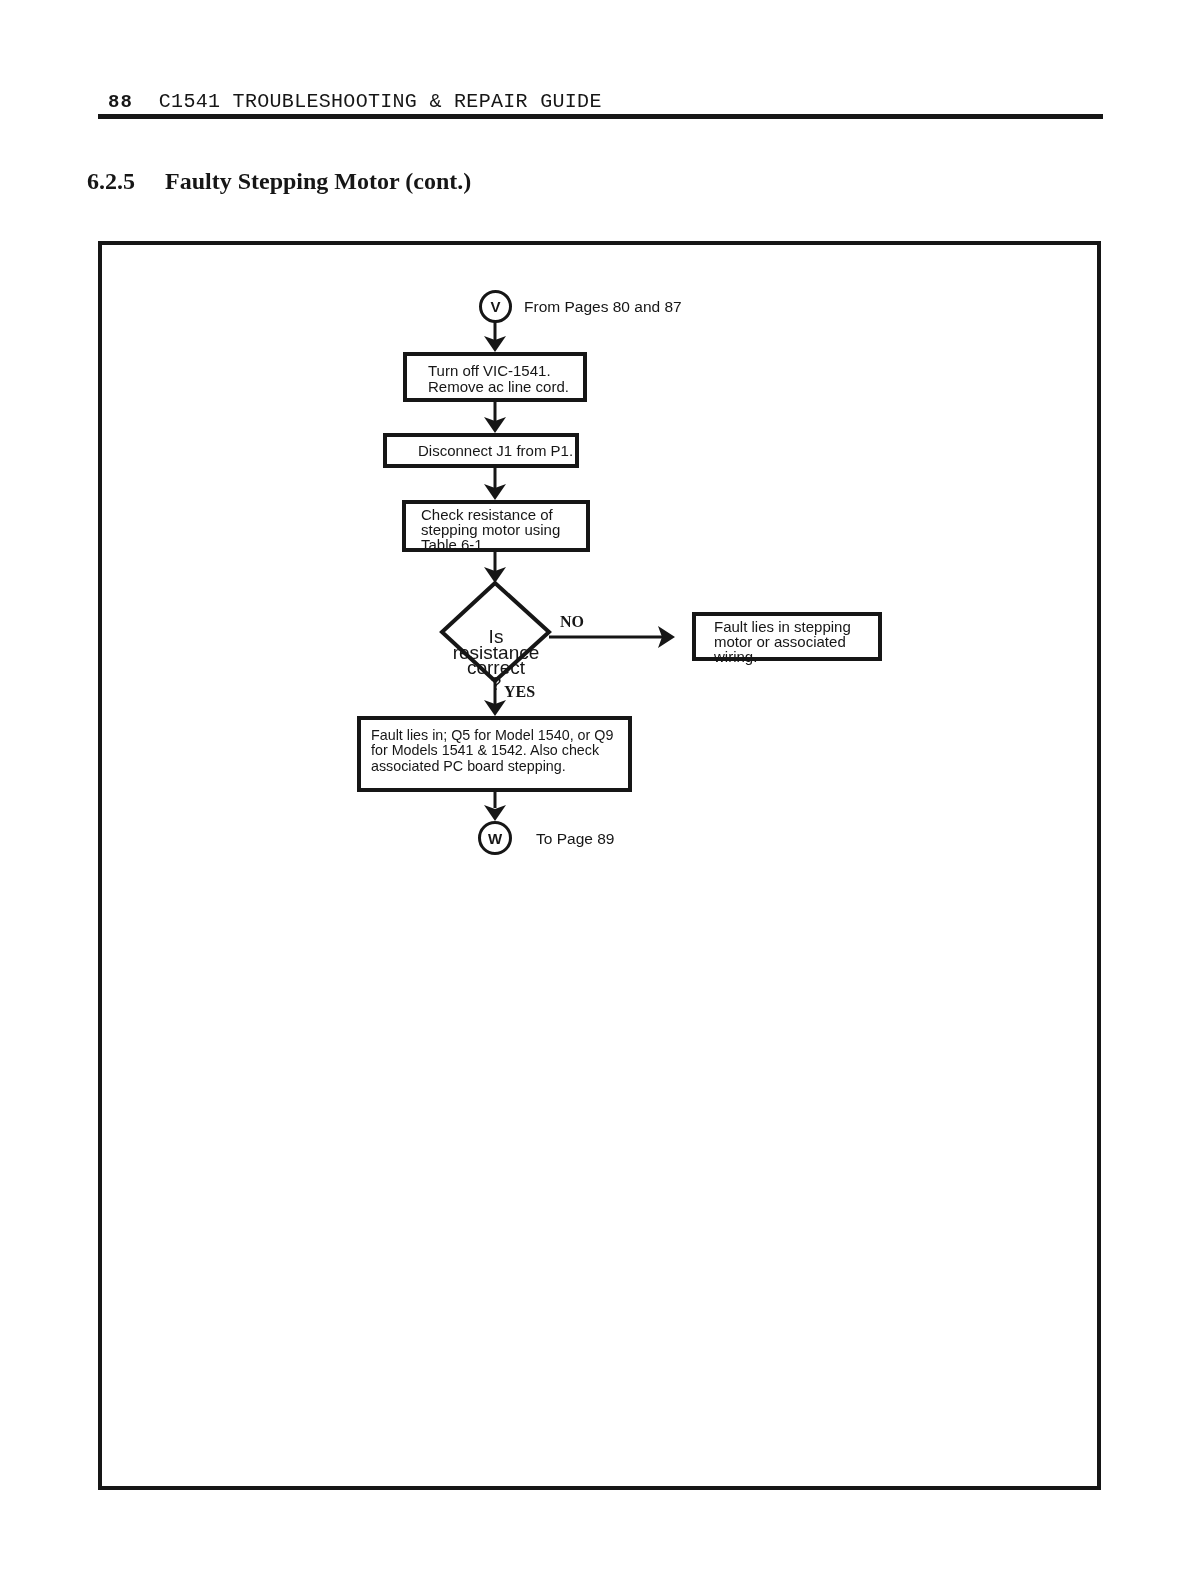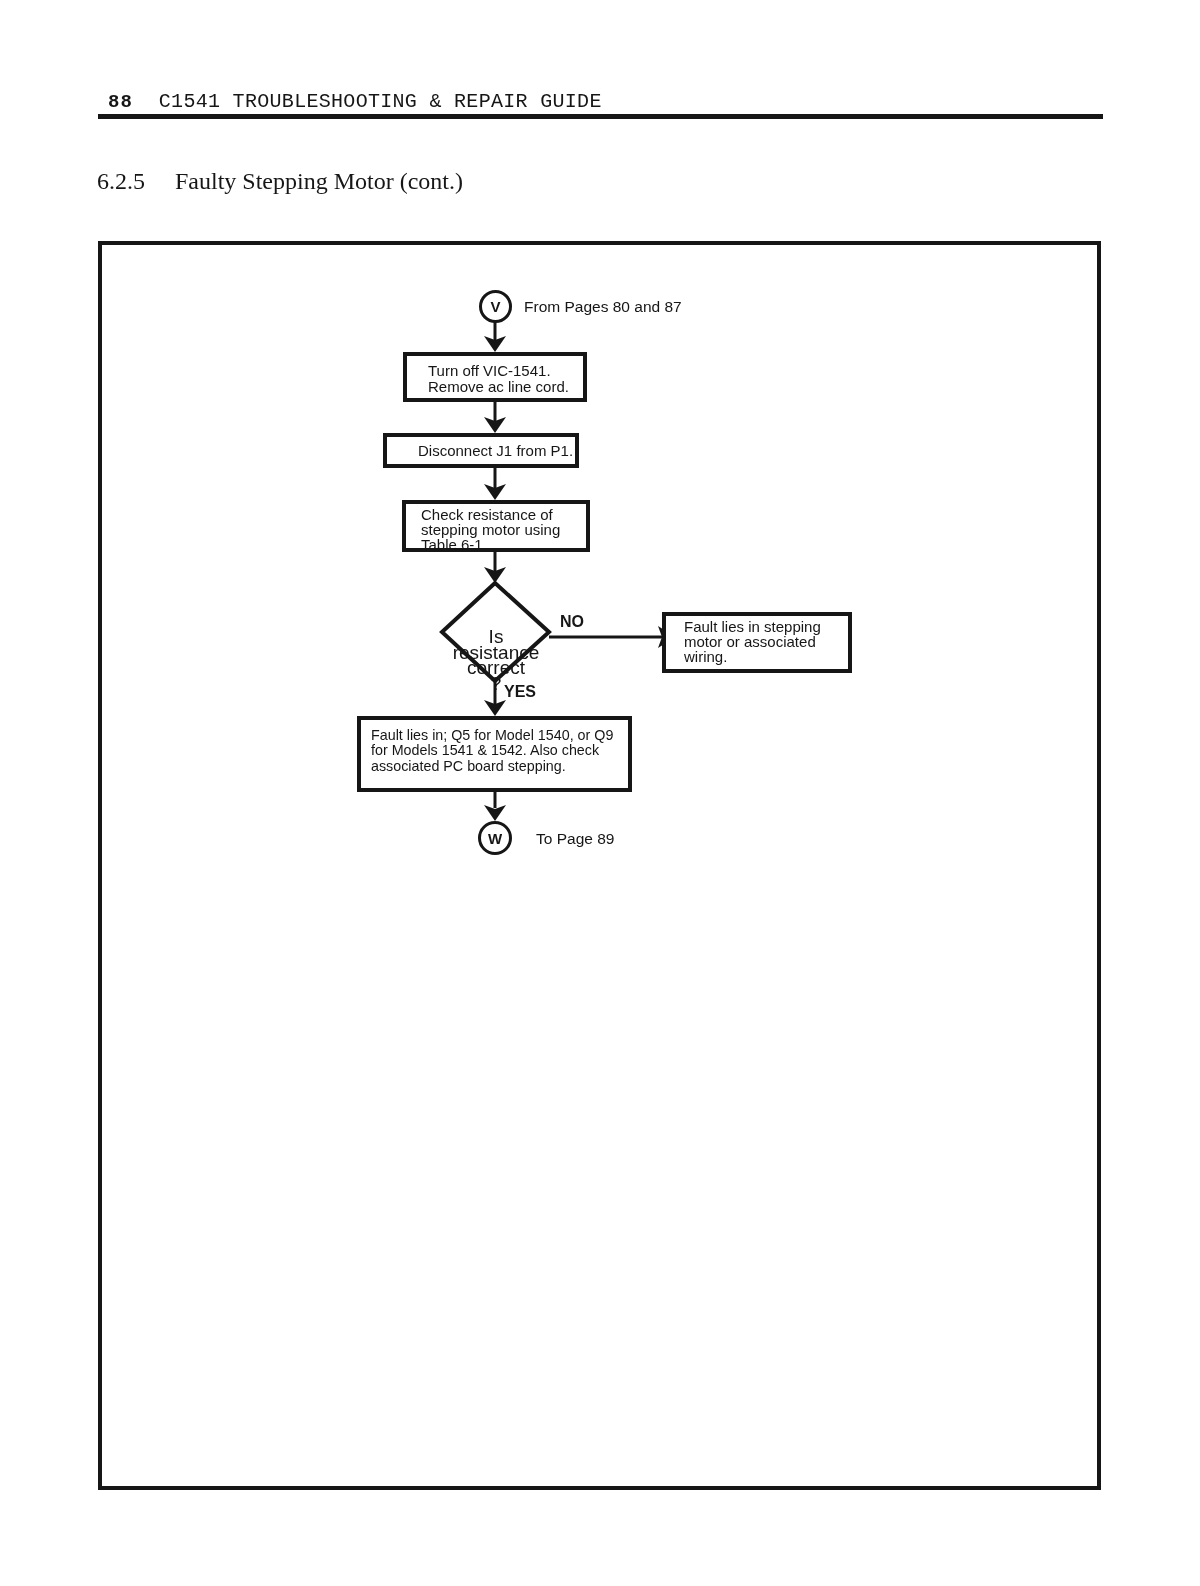--- a/index.html
+++ b/index.html
@@ -21,23 +21,23 @@
     position:absolute; left:108px; top:90px; width:1000px;
     font-family:Liberation Mono, monospace;
     font-size:20px; letter-spacing:0.3px; white-space:nowrap;
   }
   .hdr .pgnum{font-weight:bold; font-size:19px; margin-right:26px; letter-spacing:1px;}
   .hdr-rule{
     position:absolute; left:98px; top:114px; width:1005px; height:5px;
     background:var(--ink);
   }
   .section{
-    position:absolute; left:97px; top:168px; width:900px;
+    position:absolute; left:87px; top:168px; width:900px;
     font-family:"Liberation Serif", serif;
-    font-weight:normal; font-size:24px; white-space:nowrap;
+    font-weight:bold; font-size:24px; white-space:nowrap;
   }
   .section .num{margin-right:30px;}
   
   .frame{
     position:absolute; left:98px; top:241px; width:1003px; height:1249px;
     border:4px solid var(--ink); background:var(--paper); box-sizing:border-box;
   }
   
   .fc-svg{position:absolute; left:0; top:0; width:1200px; height:1586px; pointer-events:none;}
   .node{
@@ -50,21 +50,21 @@
     position:absolute; box-sizing:border-box;
     border:3px solid var(--ink); border-radius:50%;
     background:var(--paper);
     display:flex; align-items:center; justify-content:center;
     font-weight:bold; font-size:15px;
   }
   .caption{
     position:absolute; font-size:15.5px; white-space:nowrap;
   }
   .branch-label{
-    position:absolute; font-weight:bold; font-size:16px; white-space:nowrap;
+    position:absolute; font-weight:bold; font-size:16px; white-space:nowrap;font-family:Liberation Serif, serif;
   }
   .diamond-text{
     position:absolute; left:444px; top:601px; width:104px;
     text-align:center; font-size:19px; line-height:15.5px;margin-top:28px;
   }
 </style>
 </head>
 <body>
 
 <div class="page">
@@ -145,21 +145,21 @@
   <div class="diamond-text">
     <div class="ln">Is</div>
     <div class="ln">resistance</div>
     <div class="ln">correct</div>
     <div class="ln">?</div>
   </div>
 
   <div class="branch-label" style="left:560px; top:613px;">NO</div>
   <div class="branch-label" style="left:504px; top:683px;">YES</div>
 
-  <div class="node" style="left:662px; top:612px; width:190px; height:61px; padding:3px 0 0 18px; line-height:15px;">
+  <div class="node" style="left:692px; top:612px; width:190px; height:49px; padding:3px 0 0 18px; line-height:15px;">
     <div class="ln">Fault lies in stepping</div>
     <div class="ln">motor or associated</div>
     <div class="ln">wiring.</div>
   </div>
 
   <div class="node" style="left:357px; top:716px; width:275px; height:76px; padding:8px 0 0 10px; font-size:14.3px; line-height:15.3px;">
     <div class="ln">Fault lies in; Q5 for Model 1540, or Q9</div>
     <div class="ln">for Models 1541 &amp; 1542. Also check</div>
     <div class="ln">associated PC board stepping.</div>
   </div>

